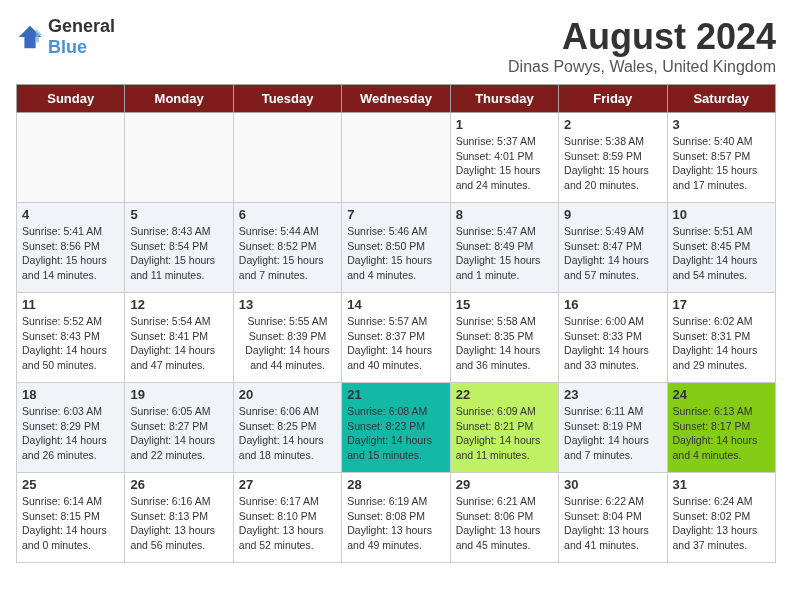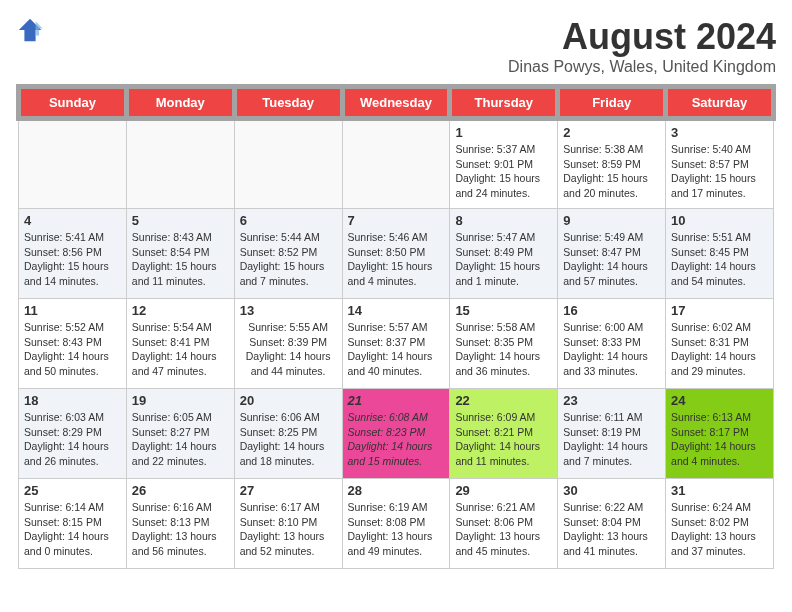--- a/index.html
+++ b/index.html
@@ -46,27 +46,27 @@
     .subtitle {
       font-size: 16px;
       color: #555;
     }
     .calendar {
       width: 100%;
       border-collapse: collapse;
       table-layout: fixed;
     }
     .calendar th {
-      background: #ef4444;
+      background: #7f1d1d;
       color: #fff;
       font-size: 13px;
       font-weight: bold;
       padding: 6px 4px;
       text-align: center;
-      border: 5px solid #a3a3a3;
+      border: 1px solid #a3a3a3;
     }
     .calendar td {
       vertical-align: top;
       border: 1px solid #ccc;
       padding: 4px 5px;
       font-size: 11px;
       color: #333;
       height: 90px;
       background: #fff;
     }
@@ -100,20 +100,24 @@
 <body>
 
 <div>
   <div class="header-area">
     <div class="logo">
       <svg class="logo-icon" viewBox="0 0 40 40">
         <rect x="0" y="0" width="40" height="40" fill="none"></rect>
         <polygon points="20,4 36,20 28,20 28,36 12,36 12,20 4,20" fill="#3a6abf"></polygon>
         <polygon points="28,8 38,18 33,18 33,28 28,28" fill="#7ab0e0" opacity="0.7"></polygon>
       </svg>
+      <div>
+        <span class="logo-text-general">General</span><br>
+        <span class="logo-text-blue">Blue</span>
+      </div>
     </div>
     <div class="title-area">
       <div class="main-title">August 2024</div>
       <div class="subtitle">Dinas Powys, Wales, United Kingdom</div>
     </div>
   </div>
 
   <table class="calendar">
     <thead>
       <tr>
@@ -128,21 +132,21 @@
     </thead>
     <tbody id="calendar-body">
     <tr>
           <td class="empty"></td>
           <td class="empty"></td>
           <td class="empty"></td>
           <td class="empty"></td>
           <td>
             <span class="day-number">1</span>
             <div class="day-info" style="white-space: pre-line;">Sunrise: 5:37 AM
-Sunset: 9:01 PM
+Sunset: 4:01 PM
 Daylight: 15 hours
 and 24 minutes.</div>
           </td>
           <td>
             <span class="day-number">2</span>
             <div class="day-info" style="white-space: pre-line;">Sunrise: 5:38 AM
 Sunset: 8:59 PM
 Daylight: 15 hours
 and 20 minutes.</div>
           </td>
@@ -271,21 +275,21 @@
 Daylight: 14 hours
 and 22 minutes.</div>
           </td>
           <td style="background: rgb(240, 244, 248);">
             <span class="day-number">20</span>
             <div class="day-info" style="white-space: pre-line;">Sunrise: 6:06 AM
 Sunset: 8:25 PM
 Daylight: 14 hours
 and 18 minutes.</div>
           </td>
-          <td style="background: #ec4899; font-style: italic;">
+          <td style="background: #14b8a6;">
             <span class="day-number">21</span>
             <div class="day-info" style="white-space: pre-line;">Sunrise: 6:08 AM
 Sunset: 8:23 PM
 Daylight: 14 hours
 and 15 minutes.</div>
           </td>
           <td style="background: #bef264;">
             <span class="day-number">22</span>
             <div class="day-info" style="white-space: pre-line;">Sunrise: 6:09 AM
 Sunset: 8:21 PM

